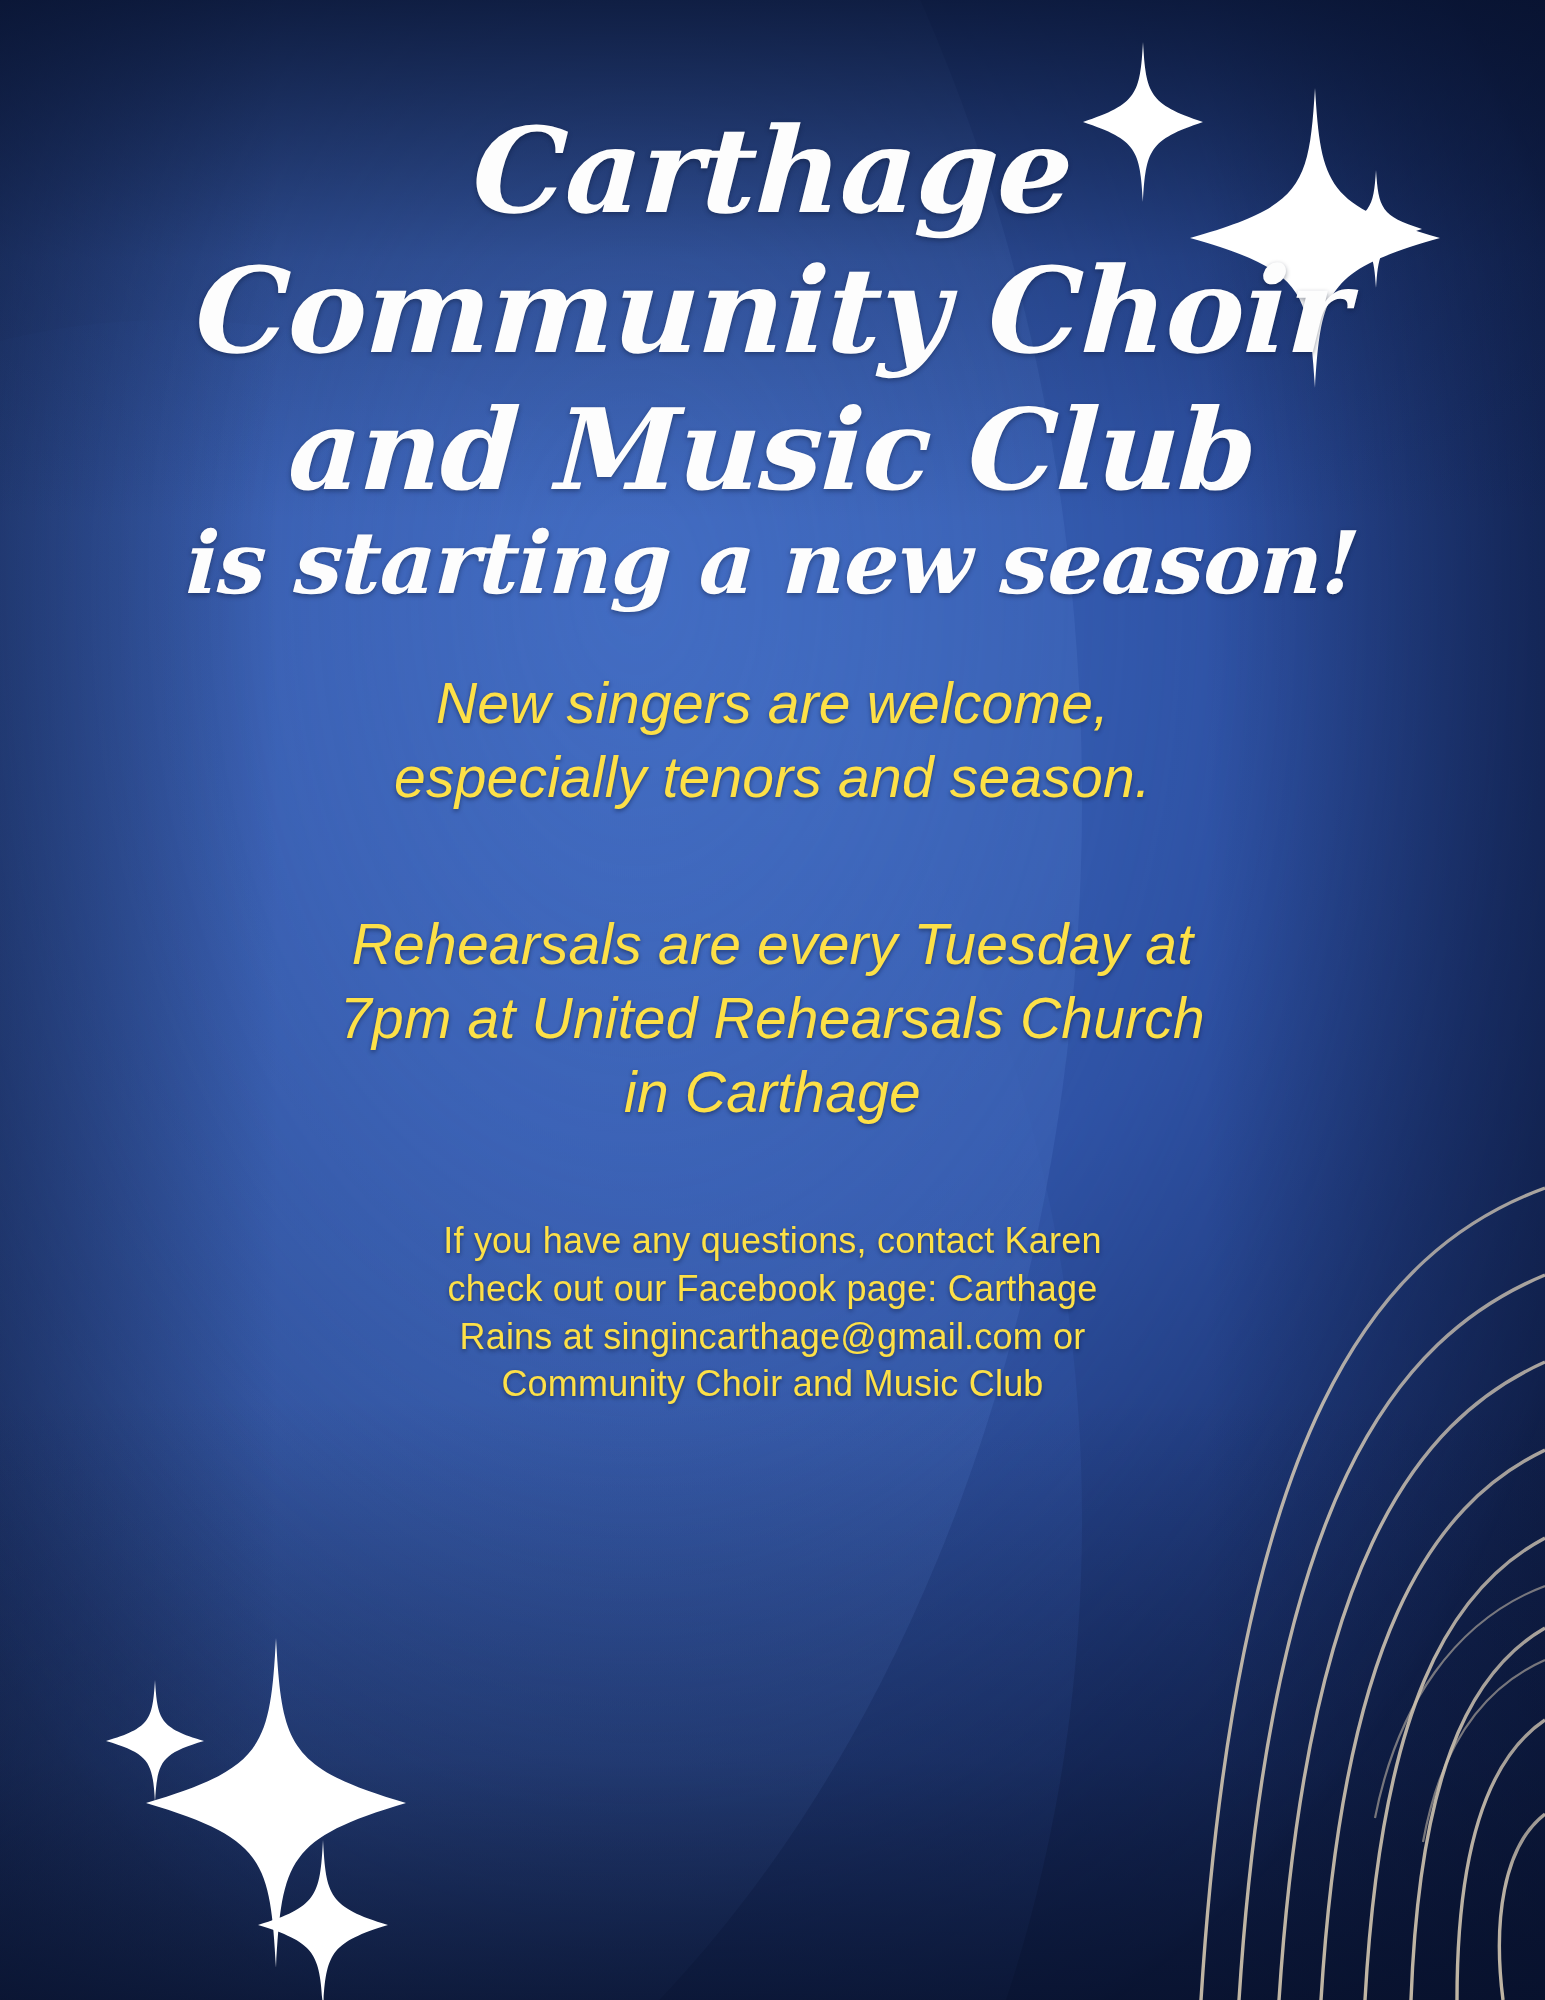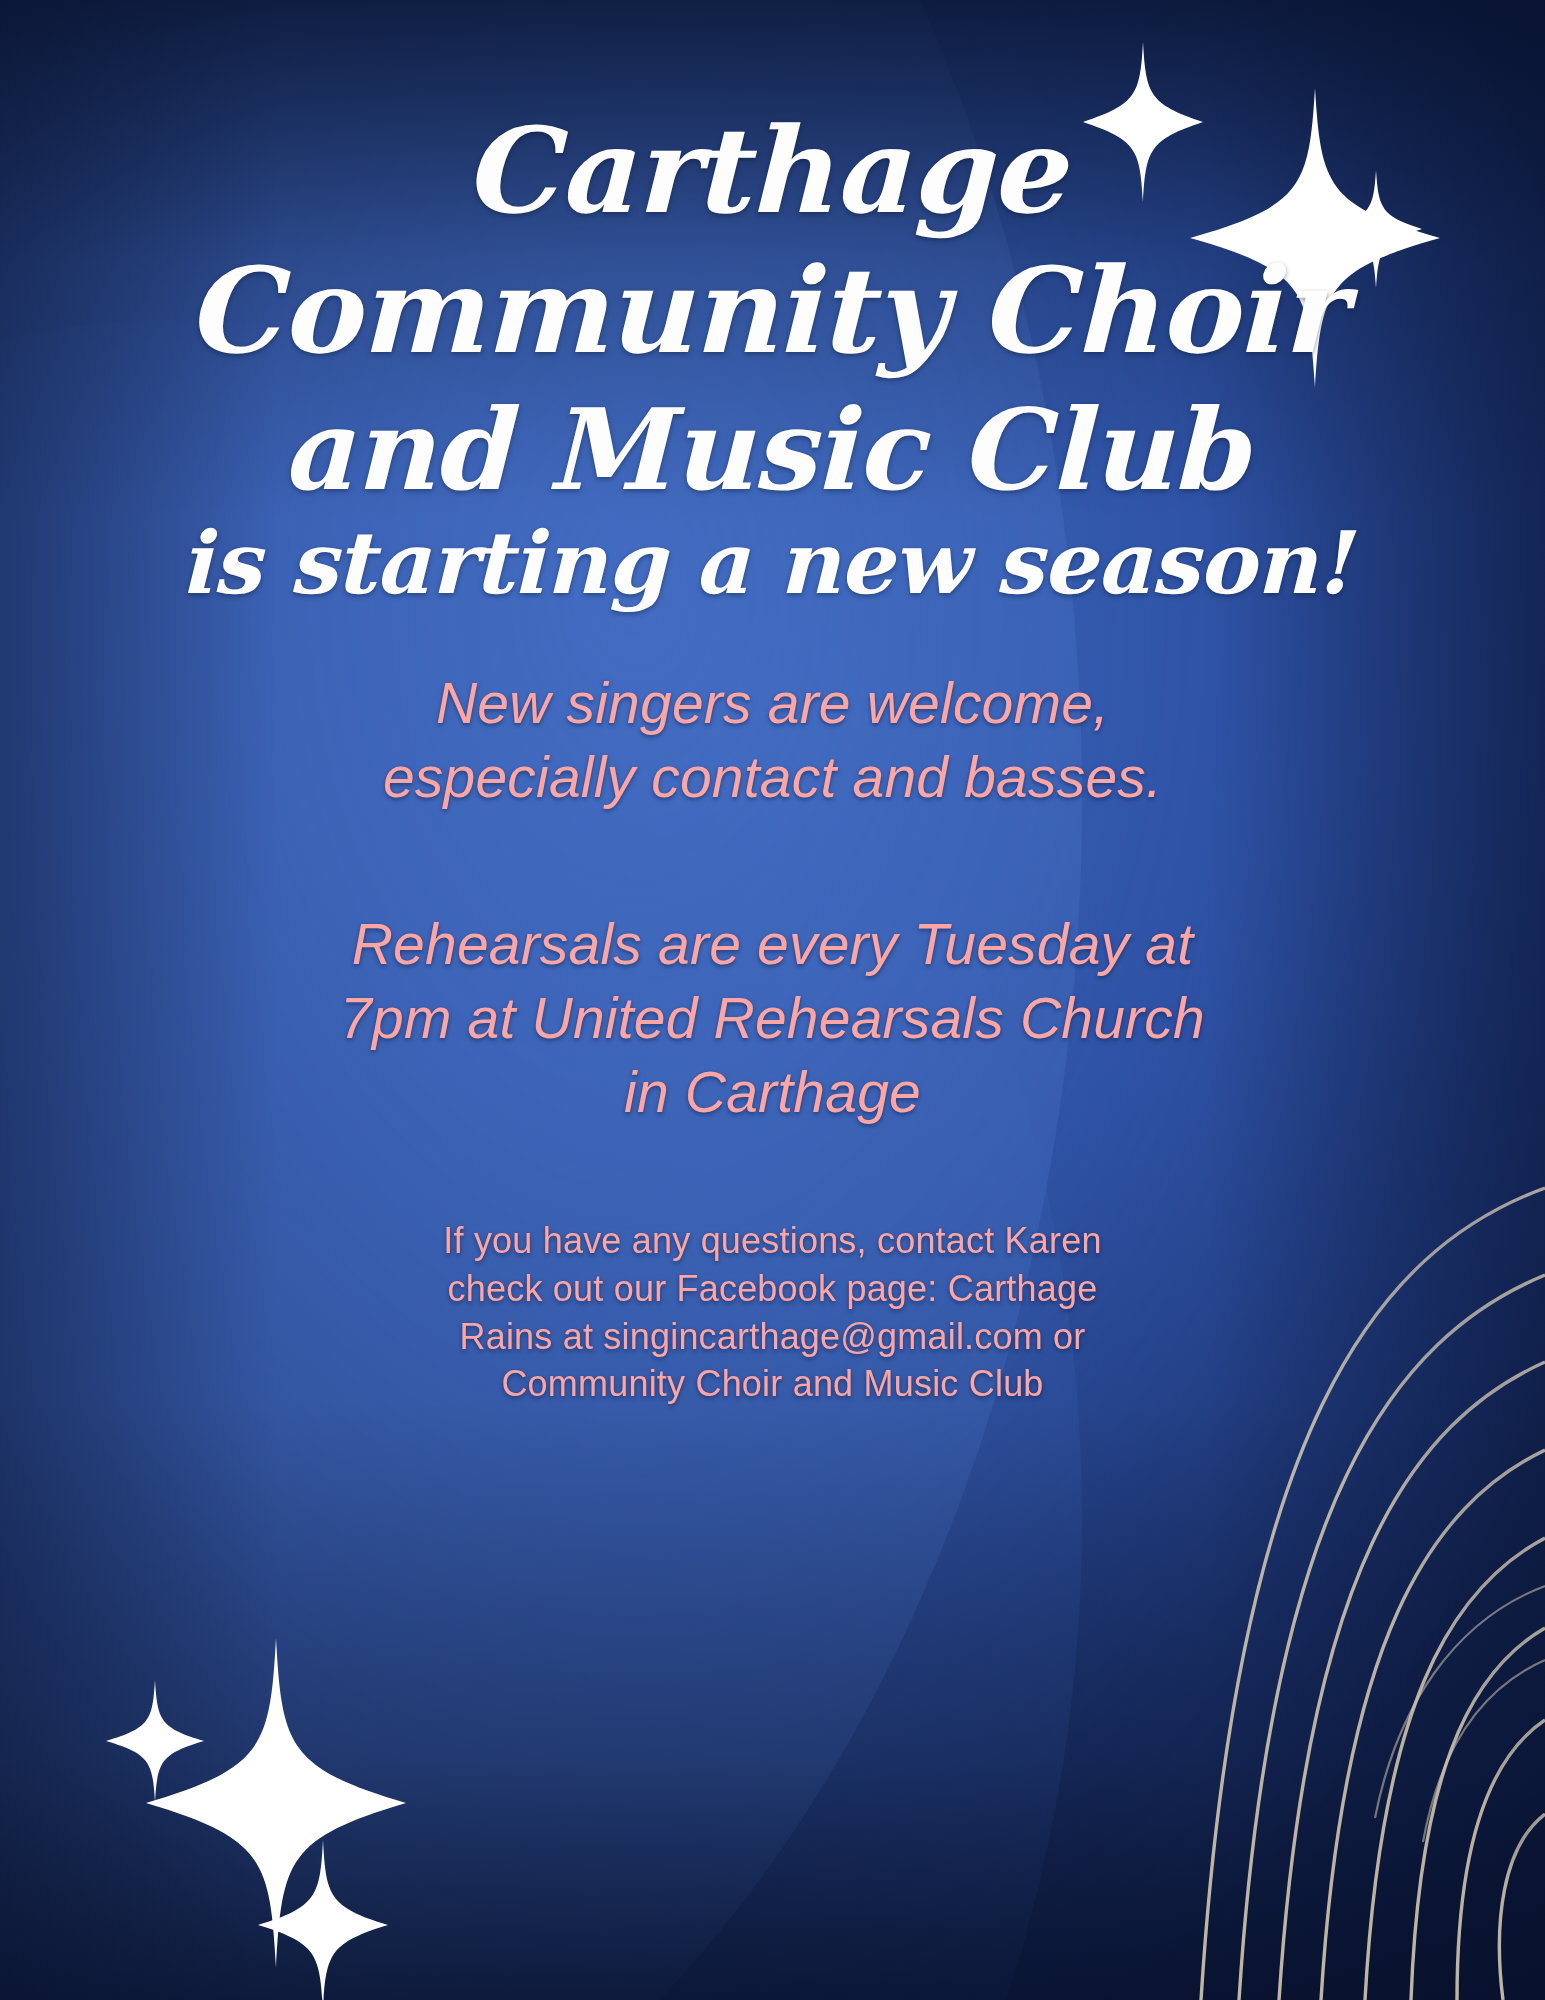--- a/index.html
+++ b/index.html
@@ -106,21 +106,21 @@
     transform: skewX(-3deg);
   }
   .title-1 { font-size: 118px; margin: 0 0 22px 0; }
   .title-2 { font-size: 118px; margin: 0 0 24px 0; }
   .title-3 { font-size: 112px; margin: 0 0 14px 0; }
   .title-4 { font-size: 86px;  margin: 0 0 0 0; }
 
   .body-block {
     width: 100%;
     margin-top: 60px;
-    color: #fca5a5;
+    color: #fde047;
   }
   .body-line {
     font-family: "Liberation Sans", sans-serif;
     font-style: italic;
     font-weight: 300;
     line-height: 1.30;
     text-shadow: 0 2px 4px rgba(6,16,44,0.45);
   }
   .para-welcome {
     font-size: 57px;
@@ -213,21 +213,21 @@
       <div class="title-line title-1">Carthage</div>
       <div class="title-line title-2">Community Choir</div>
       <div class="title-line title-3">and Music Club</div>
       <div class="title-line title-4">is starting a new season!</div>
     </div>
 
     <div class="body-block">
 
       <div class="body-line para-welcome">
         <span class="ln">New singers are welcome,</span>
-        <span class="ln">especially contact and basses.</span>
+        <span class="ln">especially tenors and season.</span>
       </div>
 
       <div class="body-line para-rehearsal">
         <span class="ln">Rehearsals are every Tuesday at</span>
         <span class="ln">7pm at United Rehearsals Church</span>
         <span class="ln">in Carthage</span>
       </div>
 
       <div class="body-line para-contact">
         <span class="ln">If you have any questions, contact Karen</span>

